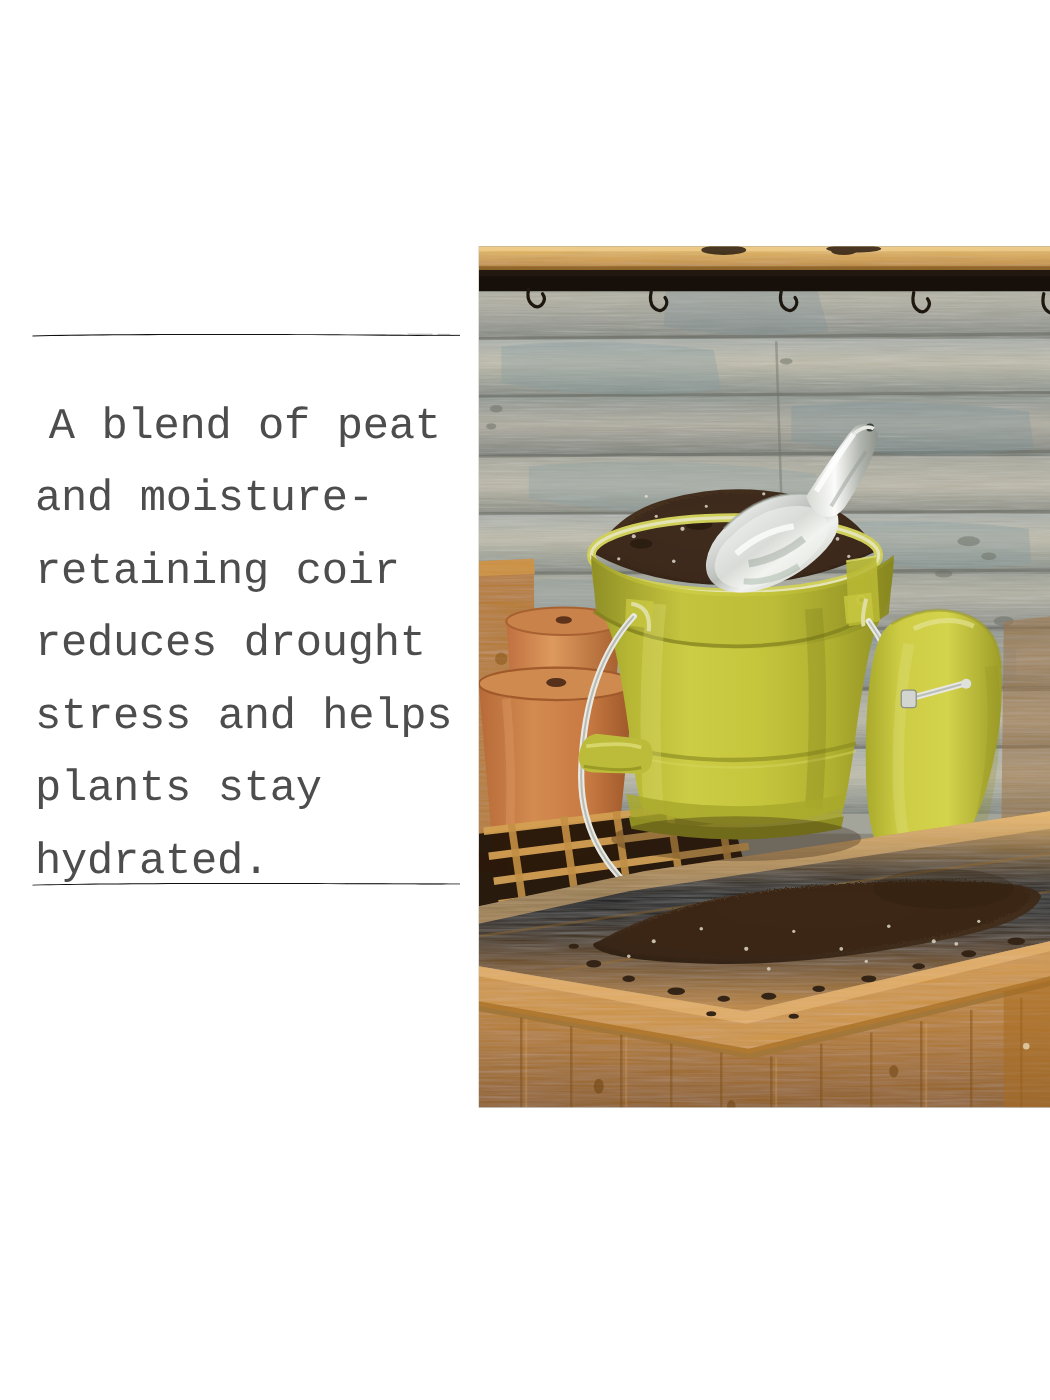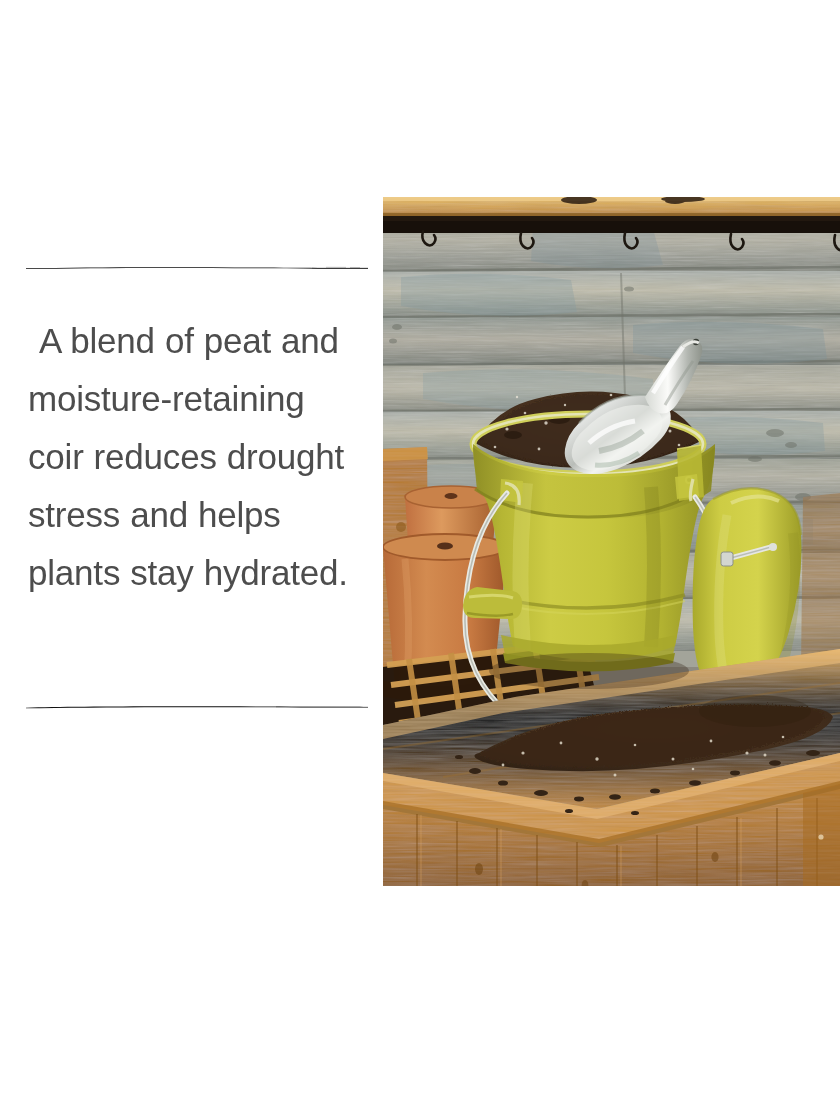--- a/index.html
+++ b/index.html
@@ -39,21 +39,21 @@
   }
   .rule svg { display: block; width: 100%; height: 100%; overflow: visible; }
   #rule-top { top: 16px; }
   #rule-bottom { top: 455px; }
 
   #quote-text {
     position: absolute;
     left: 28px;
     top: 62px;
     width: 336px;
-    font-family: Liberation Sans, sans-serif;
+    font-family: Liberation Mono, monospace;
     font-size: 35px;
     line-height: 58px;
     color: #4d4d4d;
     letter-spacing: -0.2px;
     word-spacing: 0.5px;
     text-indent: 11px;
     font-weight: 400;
   }
 
   

